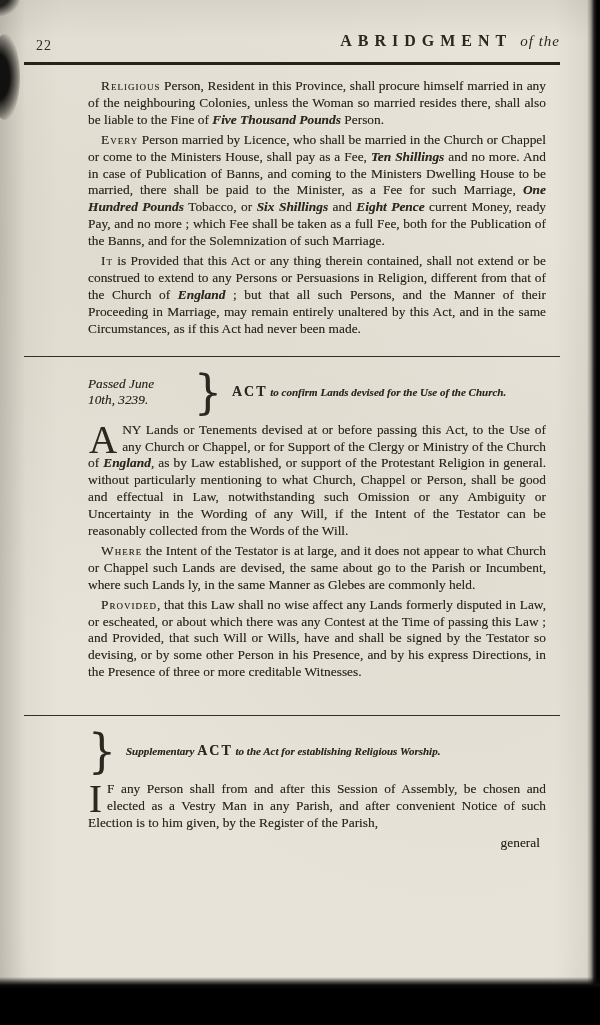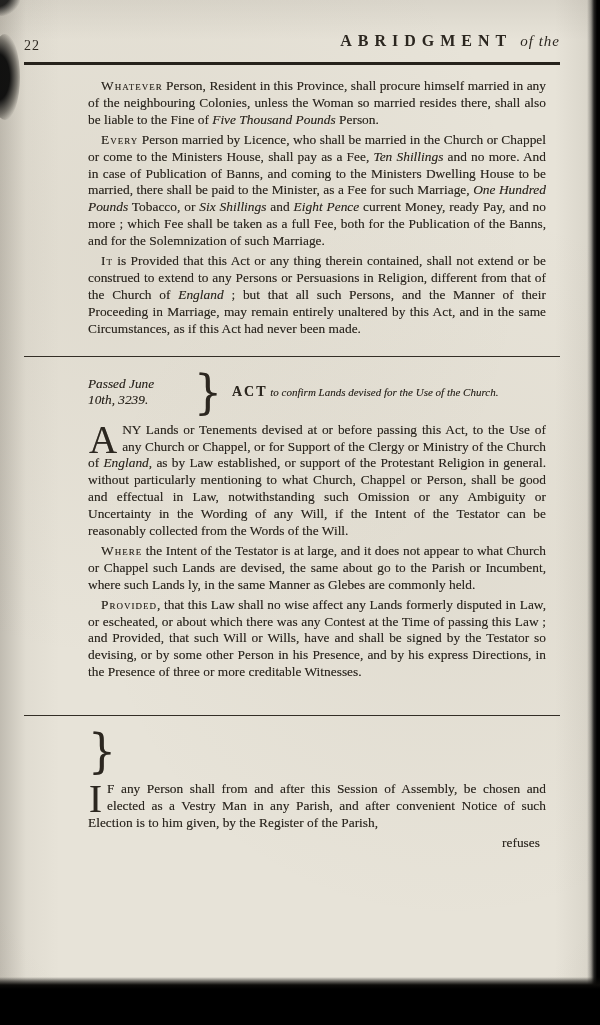--- a/index.html
+++ b/index.html
@@ -36,37 +36,37 @@
     background:linear-gradient(to left, #000 3px, rgba(6,6,6,0.85) 6px, rgba(6,6,6,0.3) 9px, transparent);
   }
   .bottom-band {
     position:absolute; left:0; right:0; bottom:0; height:48px;
     background:linear-gradient(to top, #000 0, #000 36px, #0c0b09 40px, rgba(12,11,9,0.55) 44px, transparent 48px);
   }
   .sheet {
     position:absolute; left:24px; top:30px; width:536px;
   }
   .header { position:relative; height:24px; }
-  .pagenum { position:absolute; left:0; top:8px; font-size:14px; letter-spacing:1px; }
+  .pagenum { position:absolute; left:12px; top:8px; font-size:14px; letter-spacing:1px; }
   .title-wrap { display:block; text-align:right; padding-top:2px; }
   .title-main { font-size:16px; font-weight:bold; letter-spacing:6px; }
   .title-suffix { font-size:15px; font-style:italic; letter-spacing:1px; margin-left:4px; }
   .headrule { border-top:3px solid #26221b; margin-top:8px; }
   .rule { border-top:1.6px solid #332e26; margin-top:18px; }
   .rule.gap-lg { margin-top:34px; }
   .textblock {
     margin-left:64px; width:458px; margin-top:13px;
     font-size:13.4px; line-height:16.9px;
     text-align:justify;
     text-shadow:0 0 0.5px rgba(44,39,32,0.45);
   }
   .para { margin-bottom:3px; text-indent:13px; }
   .para.dc-para { text-indent:0; }
   .sc { font-variant:small-caps; letter-spacing:1px; }
-  .it { font-style:italic; }
+  .it { font-style:italic;font-weight:bold; }
   .caps { font-size:14px; letter-spacing:2px; font-weight:600; font-style:normal; }
   .dropcap {
     float:left; font-size:39px; line-height:31px;
     padding:2px 5px 0 1px;
   }
   .act-heading { display:flex; align-items:center; margin:10px 0 8px; }
   .passed { flex:none; width:106px; font-style:italic; font-size:13.3px; line-height:16px; text-shadow:0 0 0.5px rgba(44,39,32,0.45); }
   .brace { flex:none; font-family:"DejaVu Serif", serif; font-size:44px; line-height:1; transform:scaleY(1.08); margin:0 6px 0 0; }
   .act-title { flex:1; padding-left:4px; font-size:16.5px; line-height:20.5px; text-align:left; text-indent:0; }
   .act-title .it { font-size:11px; }
@@ -81,21 +81,21 @@
     <div class="header">
       <span class="pagenum">22</span>
       <span class="title-wrap">
         <span class="title-main">ABRIDGMENT</span>
         <span class="title-suffix">of the</span>
       </span>
     </div>
     <div class="headrule"></div>
 
     <div class="textblock">
-      <p class="para"><span class="sc">Whatever</span><span> Person, Resident in this Province, shall procure himself married in any of the neighbouring Colonies, unless the Woman so married resides there, shall also be liable to the Fine of </span><span class="it">Five Thousand Pounds</span><span> Person.</span></p>
+      <p class="para"><span class="sc">Religious</span><span> Person, Resident in this Province, shall procure himself married in any of the neighbouring Colonies, unless the Woman so married resides there, shall also be liable to the Fine of </span><span class="it">Five Thousand Pounds</span><span> Person.</span></p>
       <p class="para"><span class="sc">Every</span><span> Person married by Licence, who shall be married in the Church or Chappel or come to the Ministers House, shall pay as a Fee, </span><span class="it">Ten Shillings</span><span> and no more.  And in case of Publication of Banns, and coming to the Ministers Dwelling House to be married, there shall be paid to the Minister, as a Fee for such Marriage, </span><span class="it">One Hundred Pounds</span><span> Tobacco, or </span><span class="it">Six Shillings</span><span> and </span><span class="it">Eight Pence</span><span> current Money, ready Pay, and no more ; which Fee shall be taken as a full Fee, both for the Publication of the Banns, and for the Solemnization of such Marriage.</span></p>
       <p class="para"><span class="sc">It</span><span> is Provided that this Act or any thing therein contained, shall not extend or be construed to extend to any Persons or Persuasions in Religion, different from that of the Church of </span><span class="it">England</span><span> ; but that all such Persons, and the Manner of their Proceeding in Marriage, may remain entirely unaltered by this Act, and in the same Circumstances, as if this Act had never been made.</span></p>
     </div>
 
     <div class="rule"></div>
 
     <div class="textblock">
       <div class="act-heading">
         <div class="passed">
           <div>Passed June</div>
@@ -107,23 +107,24 @@
       <p class="para dc-para"><span class="dropcap">A</span><span><span>NY Lands or Tenements devised at or before passing this Act, to the Use of any Church or Chappel, or for Support of the Clergy or Ministry of the Church of </span><span class="it">England</span><span>, as by Law established, or support of the Protestant Religion in general. without particularly mentioning to what Church, Chappel or Person, shall be good and effectual in Law, notwithstanding such Omission or any Ambiguity or Uncertainty in the Wording of any Will, if the Intent of the Testator can be reasonably collected from the Words of the Will.</span></span></p>
       <p class="para"><span class="sc">Where</span><span> the Intent of the Testator is at large, and it does not appear to what Church or Chappel such Lands are devised, the same about go to the Parish or Incumbent, where such Lands ly, in the same Manner as Glebes are commonly held.</span></p>
       <p class="para"><span class="sc">Provided</span><span>, that this Law shall no wise affect any Lands formerly disputed in Law, or escheated, or about which there was any Contest at the Time of passing this Law ; and Provided, that such Will or Wills, have and shall be signed by the Testator so devising, or by some other Person in his Presence, and by his express Directions, in the Presence of three or more creditable Witnesses.</span></p>
     </div>
 
     <div class="rule gap-lg"></div>
 
     <div class="textblock">
       <div class="act-heading">
         <div class="brace">}</div>
+        <div class="act-title"><span class="it">Supplementary </span><span class="caps">ACT</span><span class="it"> to the Act for establishing Religious Worship.</span></div>
       </div>
       <p class="para dc-para"><span class="dropcap">I</span><span><span>F any Person shall from and after this Session of Assembly, be chosen and elected as a Vestry Man in any Parish, and after convenient Notice of such Election is to him given, by the Register of the Parish,</span></span></p>
-      <div class="catchword">refuses</div>
+      <div class="catchword">general</div>
     </div>
 
   </div>
 
   <div class="blotch-top-left"></div>
   <div class="corner-top-left"></div>
   <div class="right-strip"></div>
   <div class="bottom-band"></div>
 </div>
 

